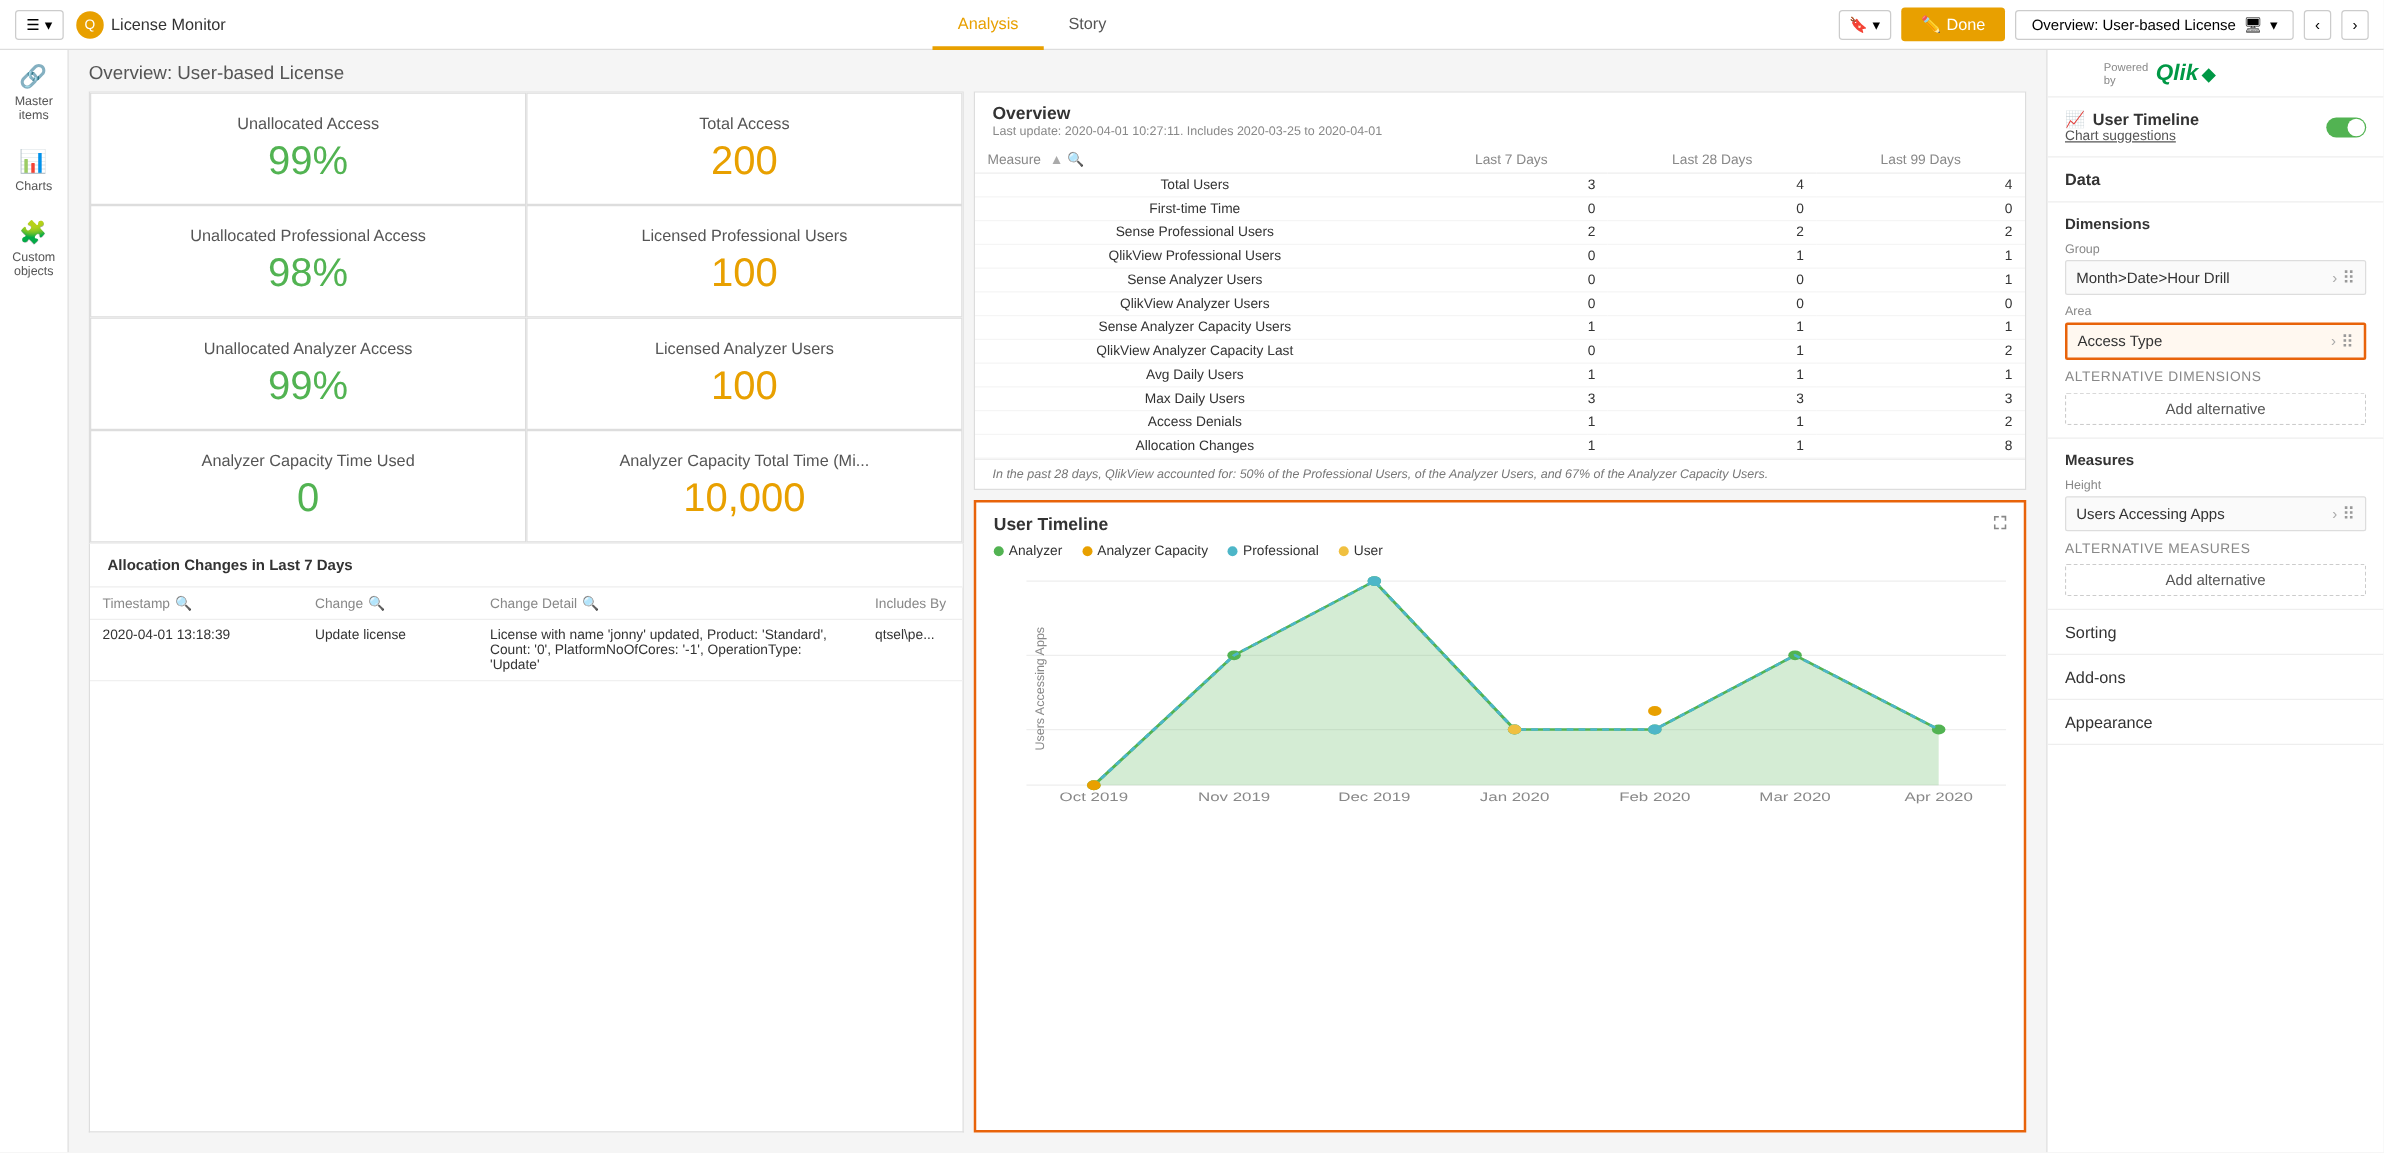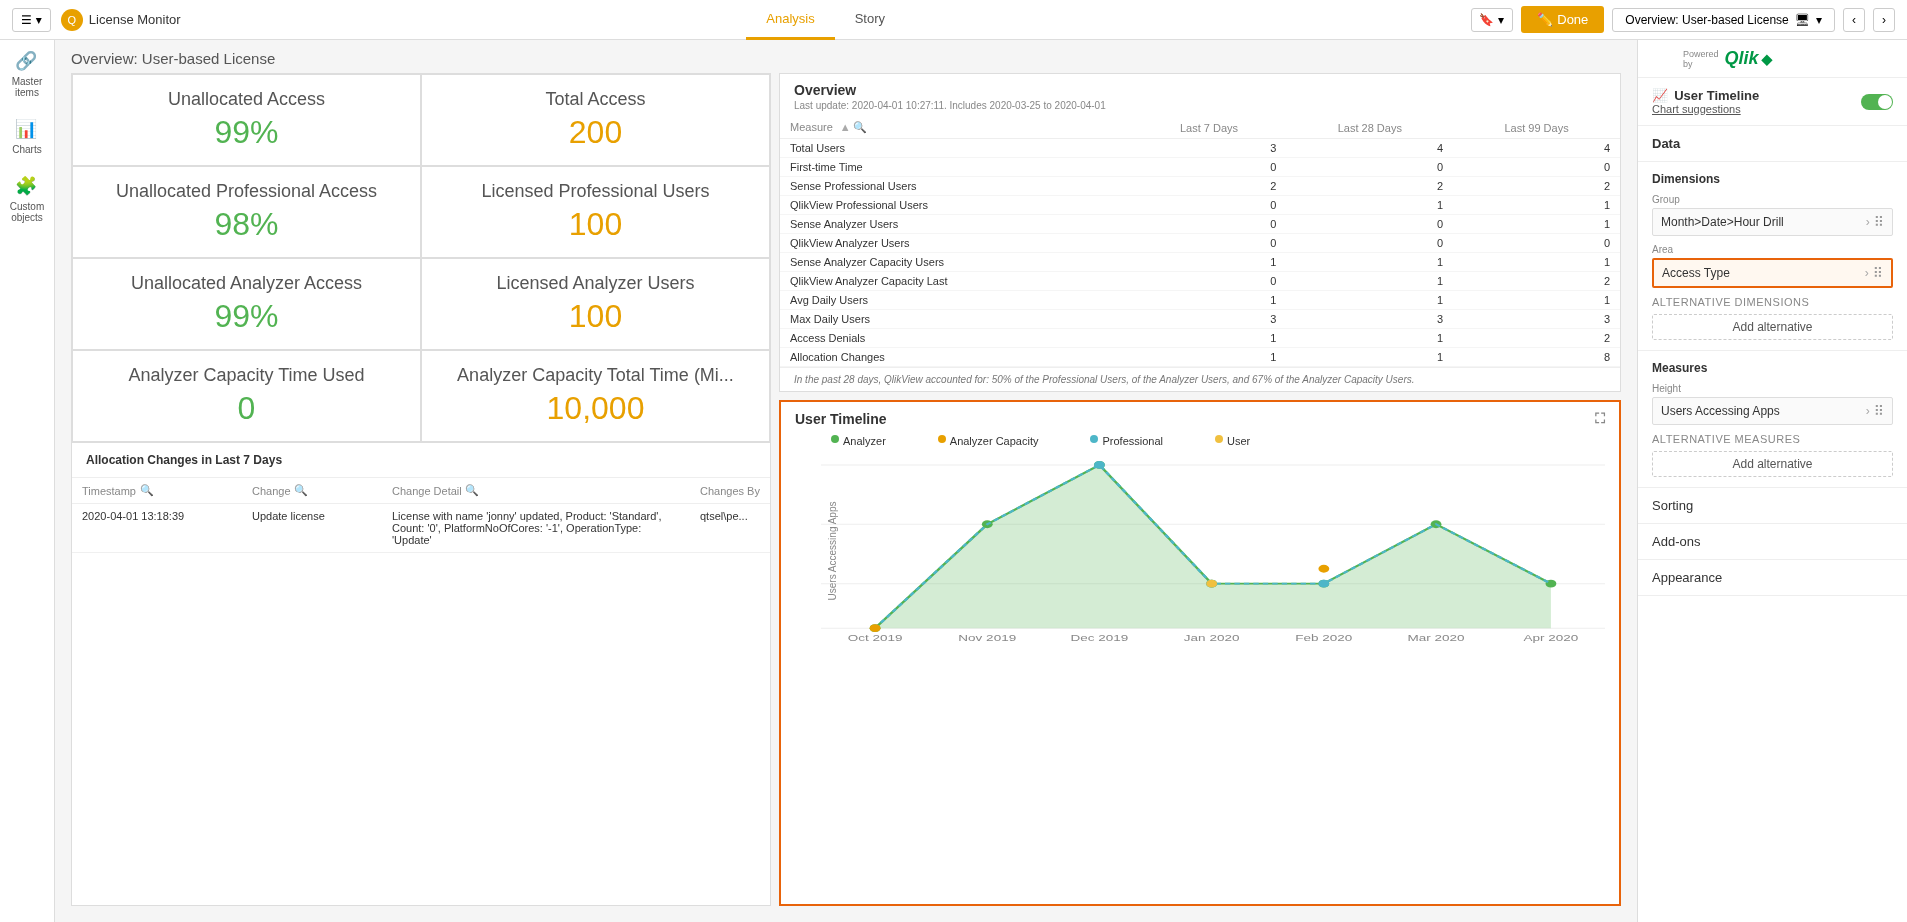--- a/index.html
+++ b/index.html
@@ -36,21 +36,21 @@
     .page-title { font-size: 15px; color: #555; font-weight: 400; }
 
     
     .dashboard-grid { display: flex; flex: 1; gap: 0; overflow: hidden; padding: 0 16px 16px 16px; }
 
     .left-panel { display: flex; flex-direction: column; gap: 0; flex: 0 0 700px; }
 
     
     .kpi-grid { display: grid; grid-template-columns: 1fr 1fr; grid-template-rows: repeat(4, auto); border: 1px solid #ddd; background: #fff; }
     .kpi-cell { border: 1px solid #ddd; padding: 14px 20px; display: flex; flex-direction: column; align-items: center; justify-content: center; min-height: 90px; background: #fff; }
-    .kpi-label { font-size: 18px; color: #555; text-align: center; }
+    .kpi-label { font-size: 13px; color: #555; text-align: center; }
     .kpi-value { font-size: 32px; font-weight: 400; margin-top: 4px; }
     .kpi-value.green { color: #52b352; }
     .kpi-value.yellow { color: #e8a000; }
 
     
     .allocation-table { border: 1px solid #ddd; background: #fff; margin-top: 0; border-top: none; flex: 1; }
     .allocation-header { padding: 10px 14px; font-size: 12px; font-weight: 600; color: #333; background: #fff; border-bottom: 1px solid #eee; }
     .table-head { display: grid; grid-template-columns: 170px 140px 1fr 80px; border-bottom: 1px solid #eee; }
     .th { padding: 6px 10px; font-size: 11px; color: #888; display: flex; align-items: center; gap: 4px; }
     .table-row { display: grid; grid-template-columns: 170px 140px 1fr 80px; border-bottom: 1px solid #f0f0f0; }
@@ -58,28 +58,28 @@
 
     
     .right-panel { flex: 1; display: flex; flex-direction: column; gap: 0; margin-left: 8px; }
     .overview-panel { background: #fff; border: 1px solid #ddd; }
     .overview-title { padding: 8px 14px 2px 14px; font-size: 14px; font-weight: 600; color: #333; }
     .overview-subtitle { padding: 0 14px 6px 14px; font-size: 10px; color: #888; }
     .overview-table { width: 100%; border-collapse: collapse; }
     .overview-table th { font-size: 11px; color: #888; padding: 4px 10px; text-align: center; border-bottom: 1px solid #eee; font-weight: 400; }
     .overview-table th:first-child { text-align: left; }
     .overview-table td { font-size: 11px; padding: 3px 10px; text-align: right; border-bottom: 1px solid #f5f5f5; }
-    .overview-table td:first-child { text-align: left; color: #333; }
+    .overview-table td:first-child { text-align: center; color: #333; }
     .overview-note { padding: 6px 14px; font-size: 10px; color: #777; border-top: 1px solid #eee; font-style: italic; }
 
     
     .chart-panel { background: #fff; border: 2px solid #e8630a; margin-top: 8px; flex: 1; position: relative; }
     .chart-title { padding: 8px 14px 4px 14px; font-size: 14px; font-weight: 600; color: #333; display: flex; justify-content: space-between; align-items: center; }
     .chart-legend { display: flex; align-items: center; gap: 16px; padding: 4px 14px; }
-    .legend-item { display: flex; align-items: flex-start; gap: 4px; font-size: 11px; margin-left: 36px; }
+    .legend-item { display: flex; align-items: center; gap: 4px; font-size: 11px; }
     .legend-dot { width: 8px; height: 8px; border-radius: 50%; }
     .chart-container { padding: 4px 14px 8px 40px; position: relative; height: 200px; }
     .chart-y-label { position: absolute; left: 2px; top: 50%; transform: translateY(-50%) rotate(-90deg); font-size: 10px; color: #888; white-space: nowrap; }
     .chart-expand { cursor: pointer; color: #888; font-size: 14px; }
 
     
     .right-sidebar { width: 270px; background: #fff; border-left: 1px solid #ddd; overflow-y: auto; flex-shrink: 0; }
     .rs-header { display: flex; align-items: center; justify-content: space-between; padding: 10px 14px; border-bottom: 1px solid #eee; }
     .rs-title-area { display: flex; flex-direction: column; }
     .rs-title { font-size: 13px; font-weight: 600; color: #333; display: flex; align-items: center; gap: 6px; }
@@ -214,21 +214,21 @@
             </div>
             <div class="th">
               <span>Change</span>
               <span class="search-icon-small">🔍</span>
             </div>
             <div class="th">
               <span>Change Detail</span>
               <span class="search-icon-small">🔍</span>
             </div>
             <div class="th">
-              <span>Changes By</span>
+              <span>Includes By</span>
             </div>
           </div>
           <div class="table-row">
             <div class="td">2020-04-01 13:18:39</div>
             <div class="td">Update license</div>
             <div class="td">License with name 'jonny' updated, Product: 'Standard', Count: '0', PlatformNoOfCores: '-1', OperationType: 'Update'</div>
             <div class="td">qtsel\pe...</div>
           </div>
         </div>
       </div>

